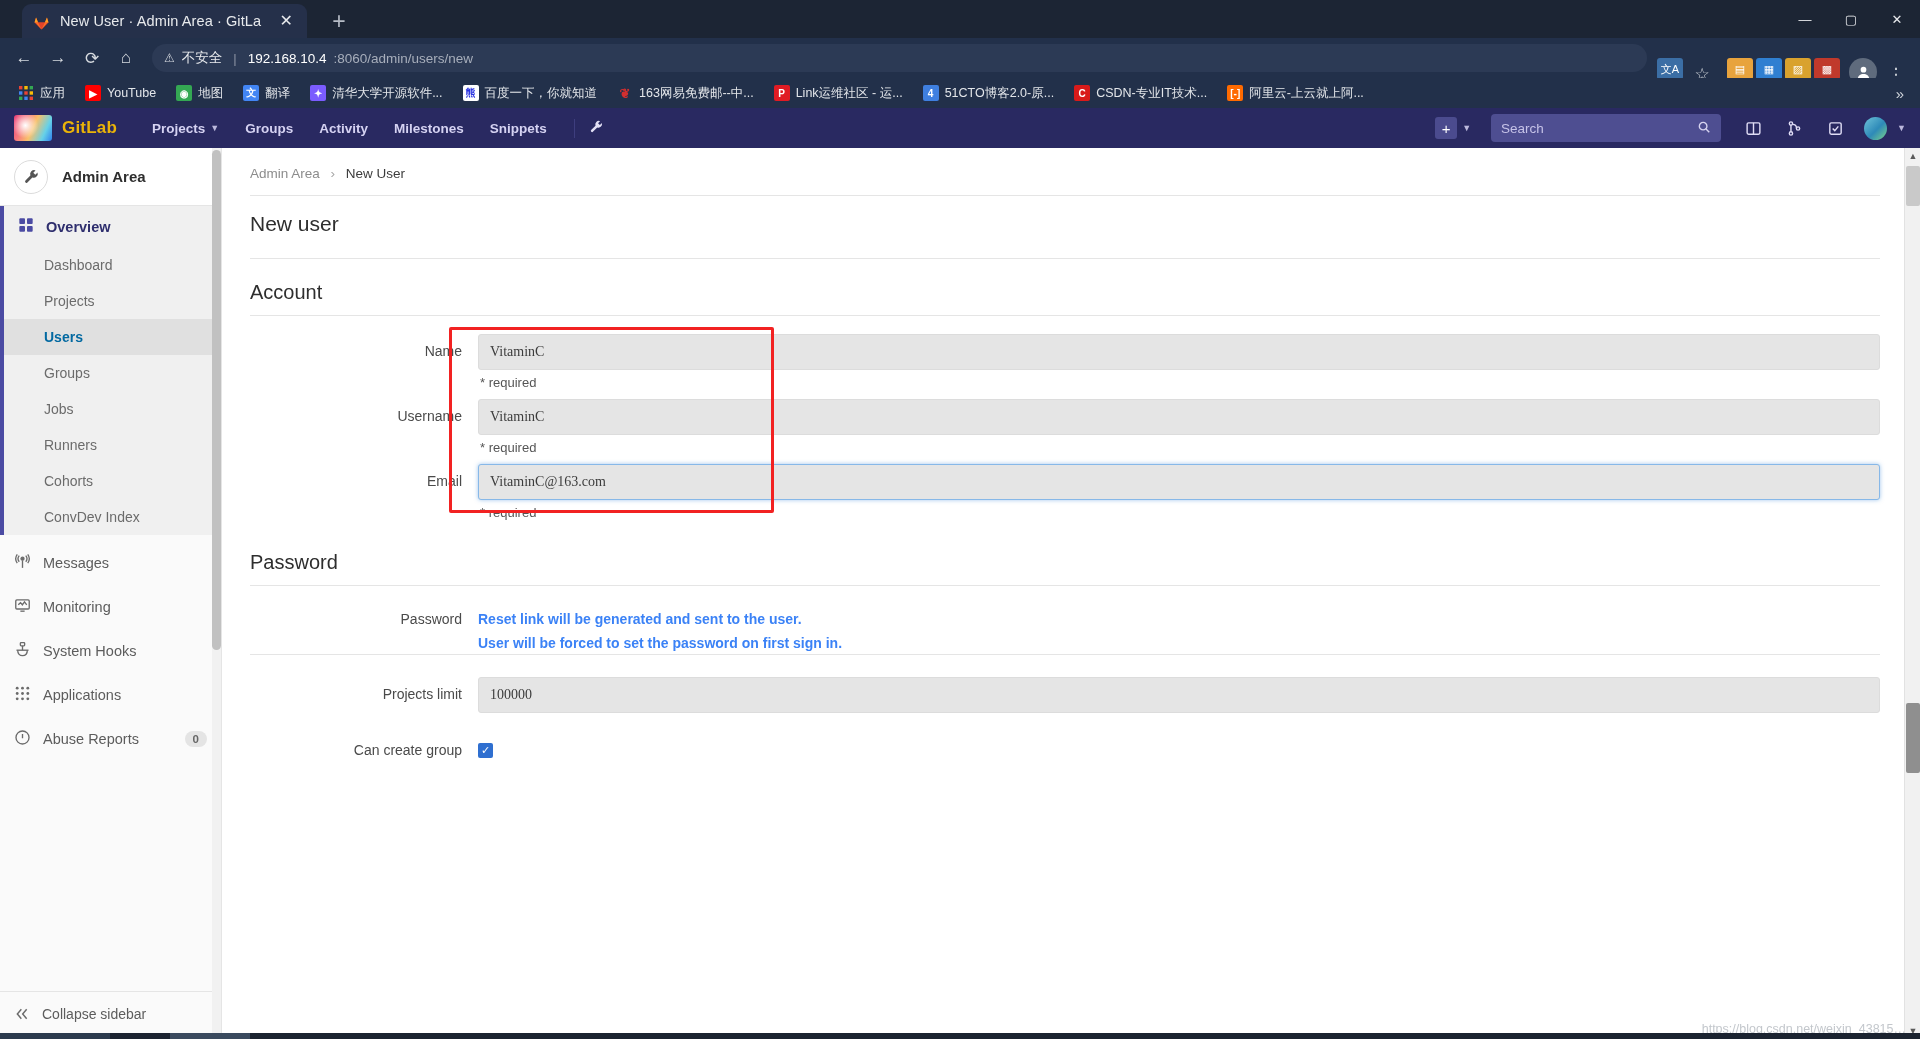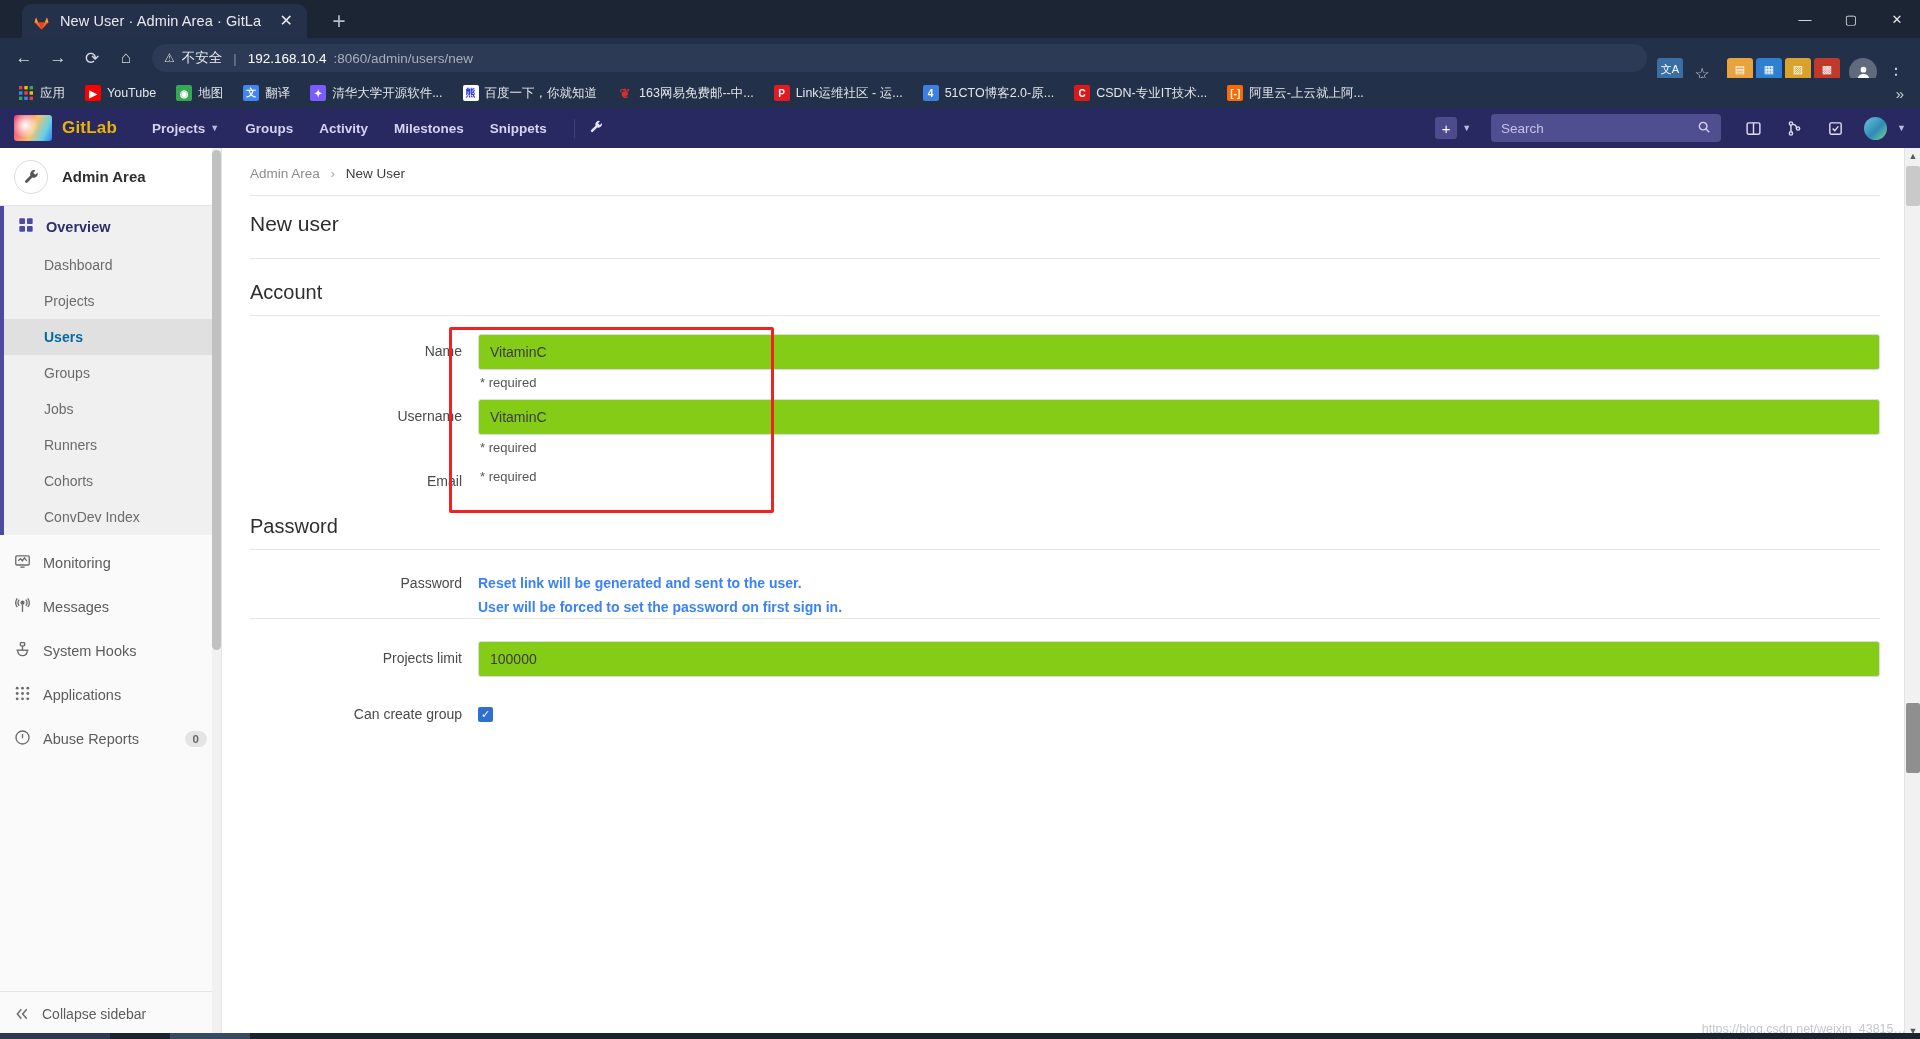--- a/index.html
+++ b/index.html
@@ -199,21 +199,21 @@
 
   .form-row { display: flex; align-items: flex-start; padding: 0; margin-bottom: 0; }
   .form-label {
     width: 228px; flex: 0 0 228px; text-align: right; padding: 9px 16px 0 0;
     font-size: 14px; color: #4a4a4a;
   }
   .form-field { flex: 1; padding-right: 0; }
   .inp {
     width: 100%; height: 36px; border: 1px solid #dcdcdc; border-radius: 3px;
     padding: 0 11px; font-size: 14px; color: #3c3c3c; outline: none;
-    font-family: Liberation Sans, sans-serif; background: #84cc16;
+    font-family: Liberation Serif, serif; background: #e5e5e5;
   }
   .inp.focused {
     border-color: #87b8e8; box-shadow: 0 0 4px rgba(80,150,220,.55);
   }
   .req { font-size: 13px; color: #555; padding: 5px 0 9px 2px; }
   .pw-note { font-size: 14px; color: #3b82f6; font-weight: bold; line-height: 1.55; padding-top: 7px; }
 
   
   .redbox {
     position: absolute; border: 3px solid #f22222; border-radius: 2px;
@@ -456,37 +456,37 @@
           <div class="sb-sub">Jobs</div>
           <div class="sb-sub">Runners</div>
           <div class="sb-sub">Cohorts</div>
           <div class="sb-sub">ConvDev Index</div>
         </div>
 
         <div class="sb-rest">
           <div class="sb-item">
             <span>
               <svg width="17" height="17" viewBox="0 0 24 24" fill="none" stroke="#6b6b6b" stroke-width="1.9">
-                <rect x="2.5" y="4" width="19" height="13" rx="1.6"></rect>
-                  <path d="M6 11l3.2-3 2.6 3 3-4.2 3.2 4.2"></path>
-                  <path d="M9 20h6"></path>
-              </svg>
-            </span>
-            <span>Monitoring</span>
-          </div>
-          <div class="sb-item">
-            <span>
-              <svg width="17" height="17" viewBox="0 0 24 24" fill="none" stroke="#6b6b6b" stroke-width="1.9">
                 <circle cx="12" cy="8" r="2.1" fill="#6b6b6b"></circle>
                 <path d="M7.4 3.6a7 7 0 0 0 0 8.8M16.6 3.6a7 7 0 0 1 0 8.8"></path>
                 <path d="M4.6 1.8a10.6 10.6 0 0 0 0 12.4M19.4 1.8a10.6 10.6 0 0 1 0 12.4"></path>
                 <path d="M12 10.5V21"></path>
               </svg>
             </span>
             <span>Messages</span>
+          </div>
+          <div class="sb-item">
+            <span>
+              <svg width="17" height="17" viewBox="0 0 24 24" fill="none" stroke="#6b6b6b" stroke-width="1.9">
+                <rect x="2.5" y="4" width="19" height="13" rx="1.6"></rect>
+                  <path d="M6 11l3.2-3 2.6 3 3-4.2 3.2 4.2"></path>
+                  <path d="M9 20h6"></path>
+              </svg>
+            </span>
+            <span>Monitoring</span>
           </div>
           <div class="sb-item">
             <span>
               <svg width="17" height="17" viewBox="0 0 24 24" fill="none" stroke="#6b6b6b" stroke-width="1.9">
                 <rect x="9" y="2.2" width="6" height="4.6" rx="1"></rect>
                 <path d="M12 6.8V13"></path>
                 <path d="M3.5 13h17"></path>
                 <path d="M5.2 13c0 5 3 7.6 6.8 7.6s6.8-2.6 6.8-7.6"></path>
               </svg>
             </span>
@@ -564,20 +564,21 @@
               <div class="form-label">Username</div>
               <div class="form-field">
                 <input class="inp" value="VitaminC" style="">
                 <div class="req">* required</div>
               </div>
             </div>
 
             <div class="form-row">
               <div class="form-label">Email</div>
               <div class="form-field">
+                <input class="inp focused" value="VitaminC@163.com" style="">
                 <div class="req">* required</div>
               </div>
             </div>
 
             <div class="redbox" style="left:199px; top:11px; width:325px; height:186px;"></div>
           </div>
 
           <div class="section-title">Password</div>
           <div class="hr"></div>
 

